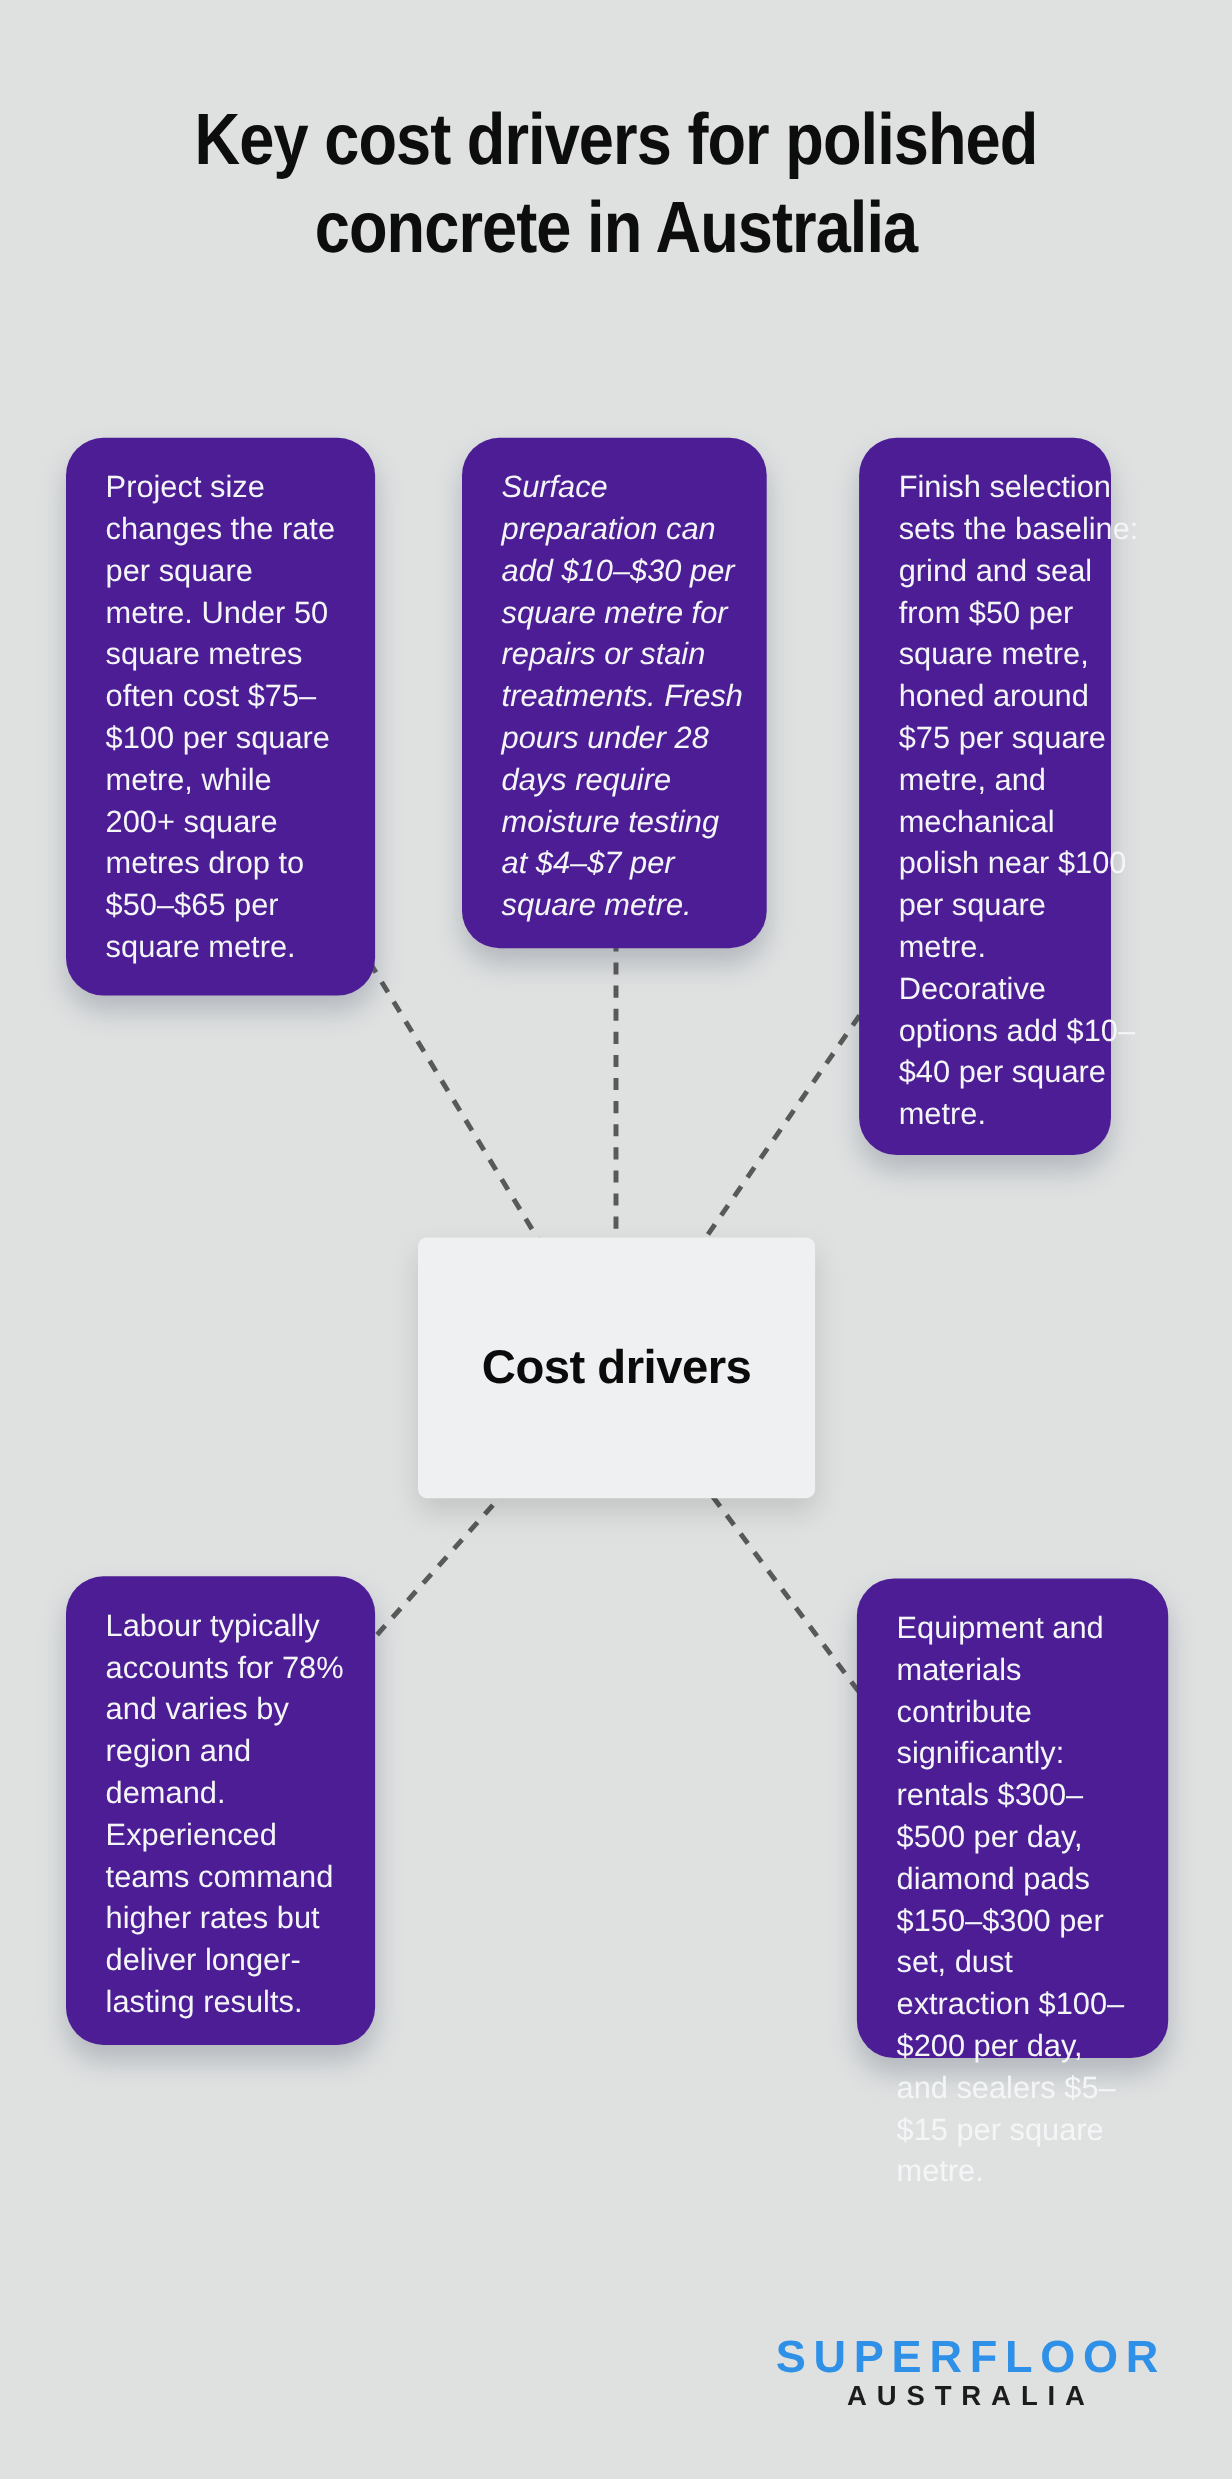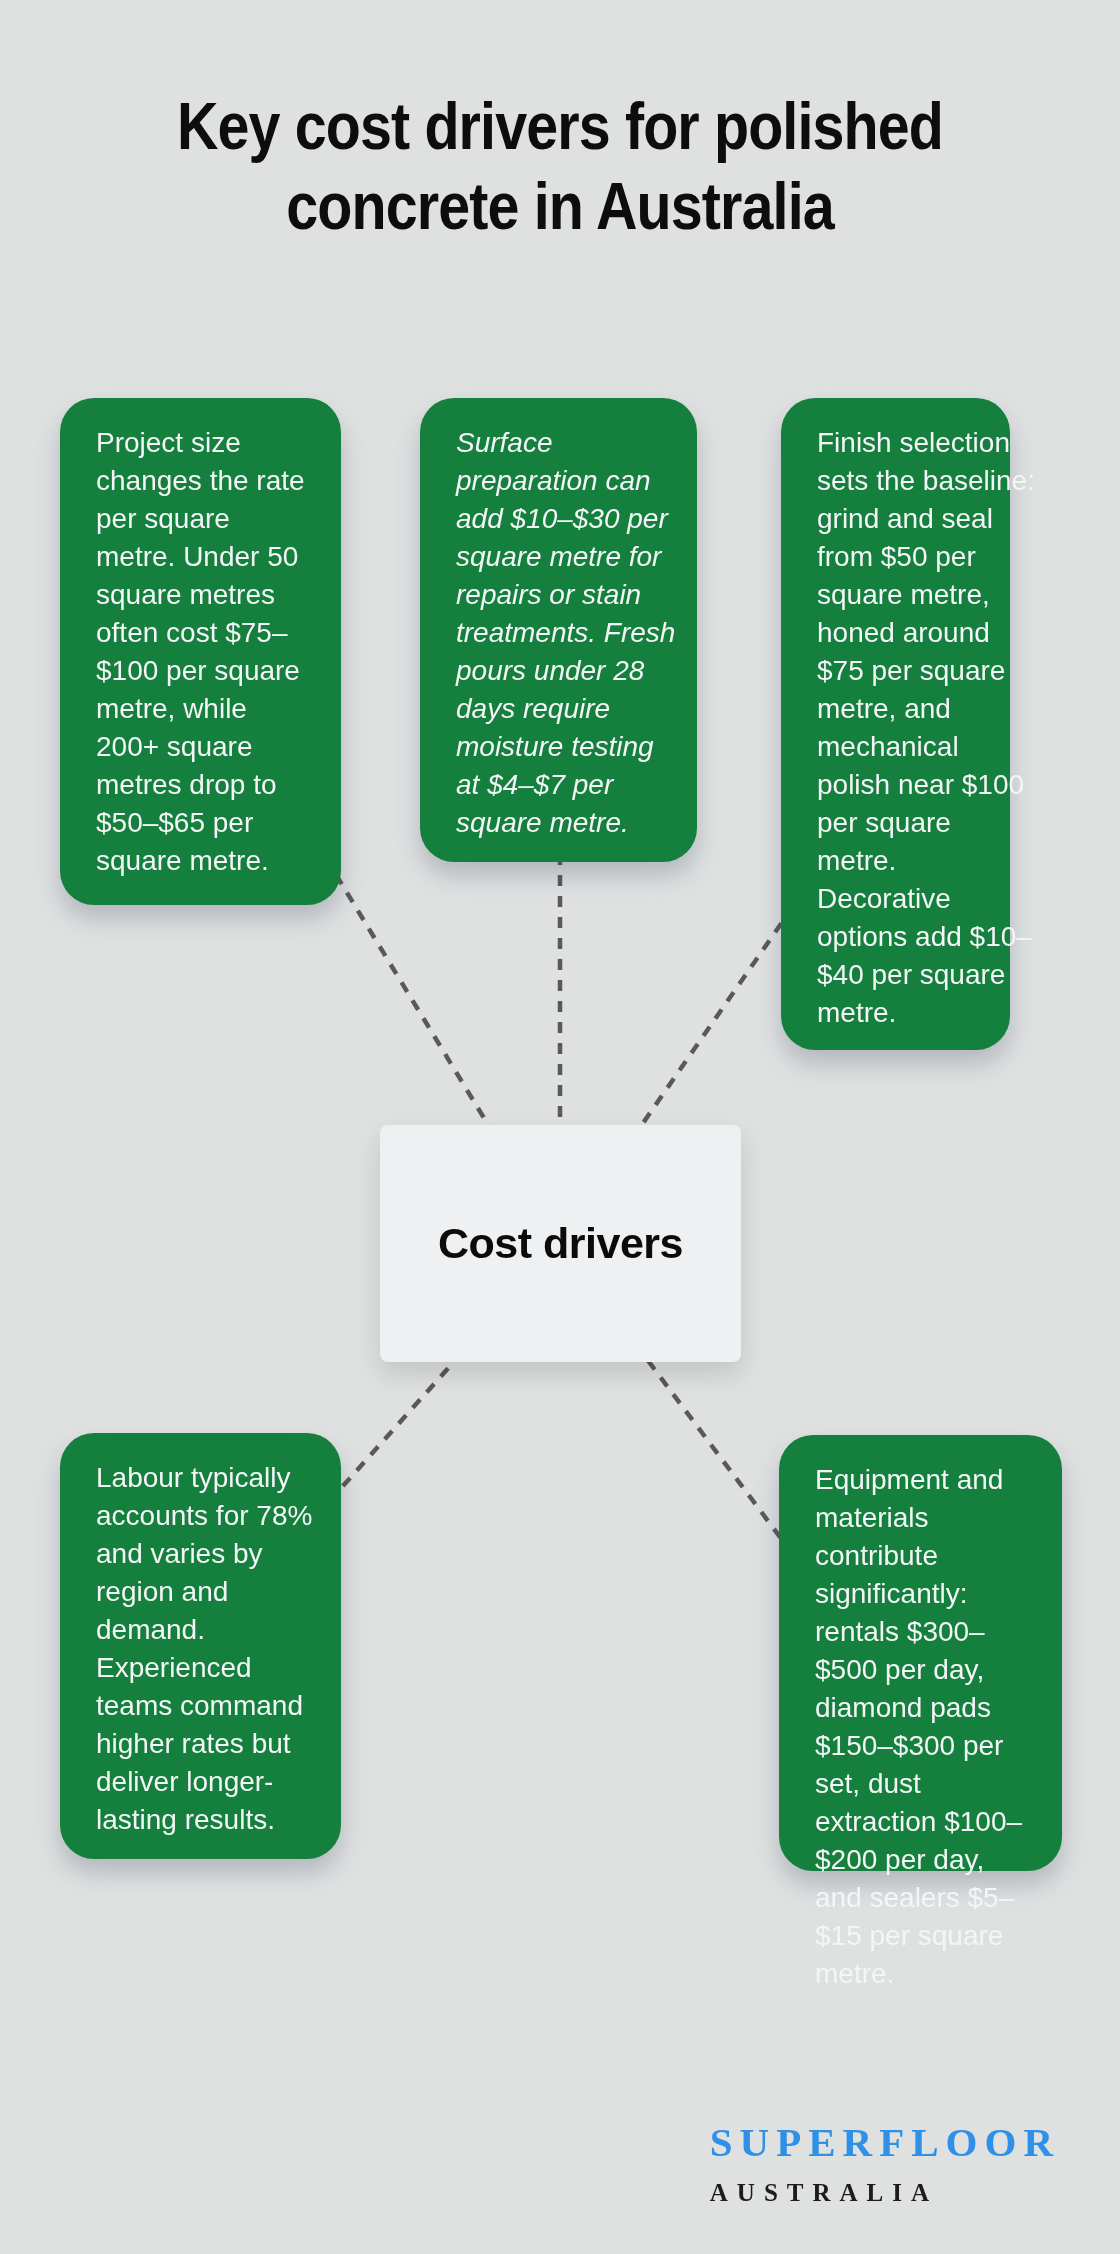--- a/index.html
+++ b/index.html
@@ -34,21 +34,21 @@
 
   .connectors {
     position: absolute;
     top: 0; left: 0;
     width: 1120px; height: 2254px;
     z-index: 1;
   }
 
   .node {
     position: absolute;
-    background: #15803d;
+    background: #4c1d95;
     border-radius: 34px;
     color: #f3f5f7;
     font-size: 28px;
     line-height: 38px;
     font-weight: 400;
     padding: 26px 18px 18px 36px;
     white-space: pre;
     box-shadow: 0 14px 24px rgba(70, 80, 100, 0.28);
     z-index: 2;
   }
@@ -76,38 +76,37 @@
     font-size: 43px;
     font-weight: bold;
     color: #0b0b0b;
     letter-spacing: -0.5px;
   }
 
   .logo {
     position: absolute;
     right: 60px;
     top: 2122px;
-    text-align: left;
+    text-align: center;
     z-index: 2;
-    font-family: Liberation Serif, serif;
   }
   .logo-brand {
     font-size: 41px;
     font-weight: bold;
     color: #2e90e6;
     letter-spacing: 7px;
     line-height: 40px;
   }
   .logo-region {
     font-size: 25px;
     font-weight: bold;
     color: #1c1c1c;
     letter-spacing: 9px;
     line-height: 28px;
-    margin-top: 17px;
+    margin-top: 2px;
   }
 </style>
 </head>
 <body>
 
 <div class="canvas">
 
   <div class="title">Key cost drivers for polished
 concrete in Australia</div>
 

